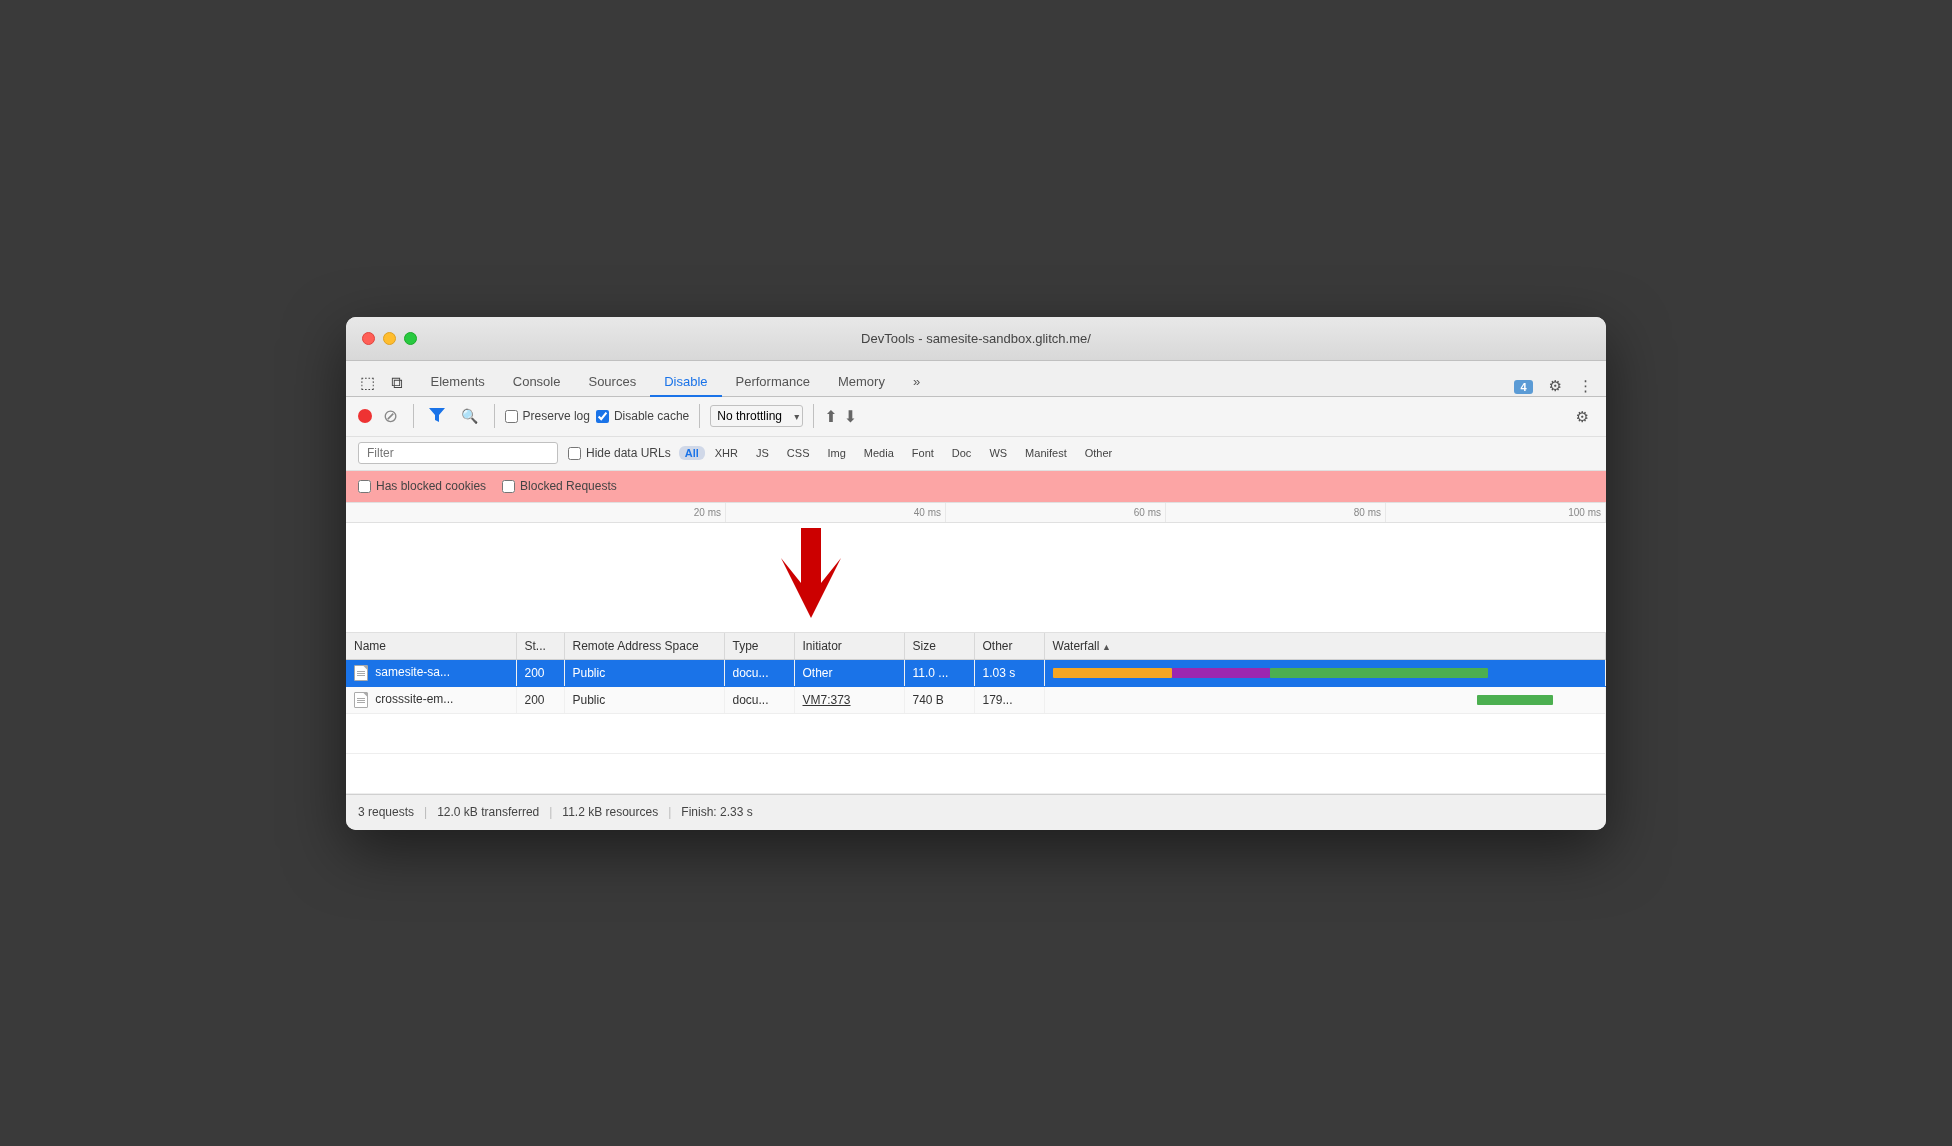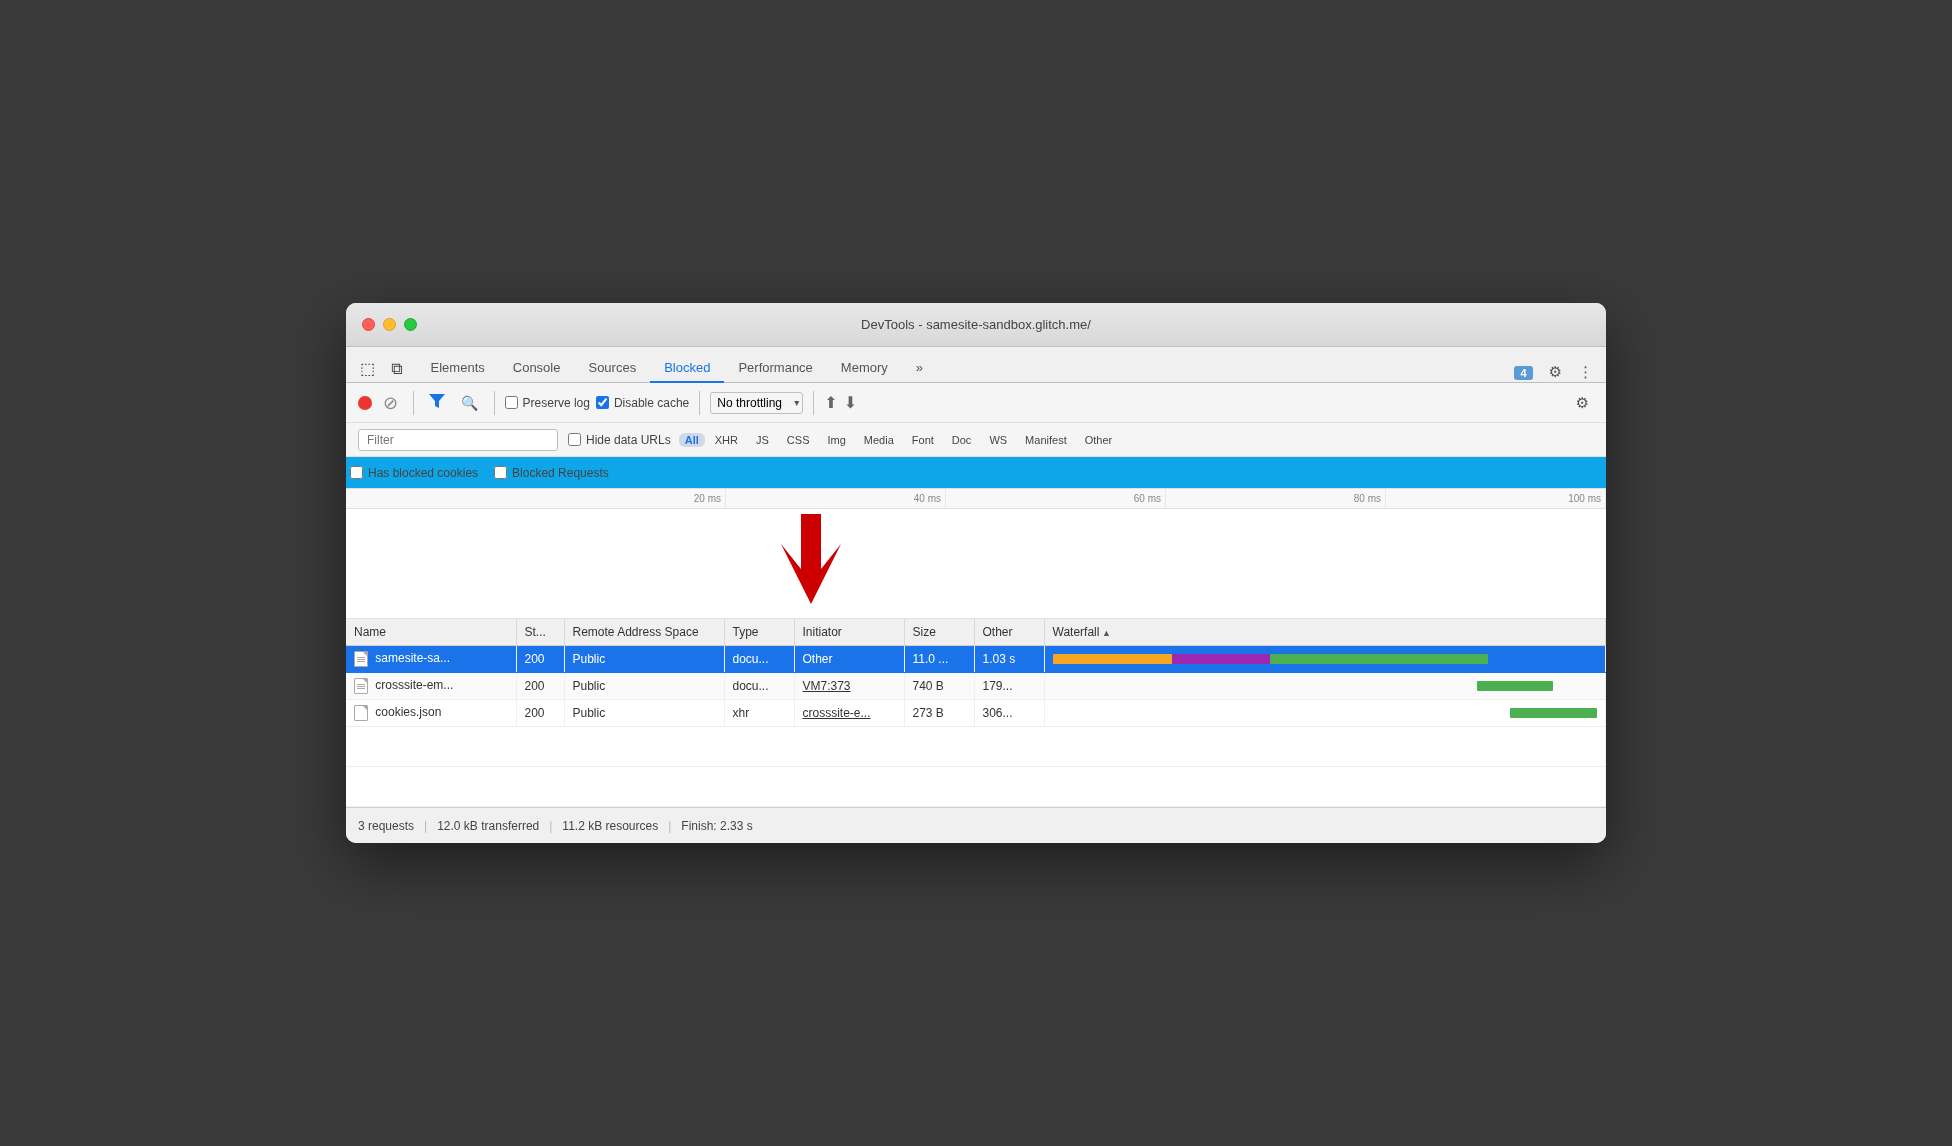--- a/index.html
+++ b/index.html
@@ -173,23 +173,23 @@
       border-radius: 3px;
     }
     .type-btn.active {
       background: #d0d8e8;
       color: #1a73e8;
       font-weight: 600;
       border-radius: 6px;
     }
     
     .cookies-bar {
-      background: #0ea5e9;
+      background: #fca5a5;
       border-bottom: 1px solid #e0e0e0;
-      padding: 4px 4px;
+      padding: 4px 12px;
       display: flex;
       align-items: center;
       gap: 16px;
       height: 32px;
     }
     
     .timeline {
       background: white;
       border-bottom: 1px solid #e0e0e0;
       padding: 0 0;
@@ -389,21 +389,21 @@
     </div>
     <span class="titlebar-title">DevTools - samesite-sandbox.glitch.me/</span>
   </div>
 
   <div class="tabs">
     <button class="toolbar-btn" style="font-size:16px; margin-right:4px;">⬚</button>
     <button class="toolbar-btn" style="font-size:16px; margin-right:8px;">⧉</button>
     <button class="tab">Elements</button>
     <button class="tab">Console</button>
     <button class="tab">Sources</button>
-    <button class="tab active">Blocked</button>
+    <button class="tab active">Disable</button>
     <button class="tab">Performance</button>
     <button class="tab">Memory</button>
     <button class="tab" style="font-size:13px;">»</button>
     <div class="toolbar-right">
       <button class="icon-btn-sm">
         <span style="background:#5b9bd5; color:white; font-size:11px; padding:1px 6px; border-radius:3px; font-weight:600;">4</span>
       </button>
       <button class="icon-btn-sm">⚙</button>
       <button class="icon-btn-sm">⋮</button>
     </div>
@@ -549,39 +549,20 @@
           </td>
           <td class="col-size">740 B</td>
           <td class="col-time">179...</td>
           <td class="col-waterfall">
             <div class="waterfall-container">
               <div class="wf-bar" style="background:#4caf50; left:78%; width:14%;"></div>
             </div>
           </td>
         </tr>
 
-        <tr class="row-odd">
-          <td class="col-name">
-            <span class="file-icon"></span>
-            <span>cookies.json</span>
-          </td>
-          <td class="col-status">200</td>
-          <td class="col-remote">Public</td>
-          <td class="col-type">xhr</td>
-          <td class="col-initiator">
-            <span class="underline">crosssite-e...</span>
-          </td>
-          <td class="col-size">273 B</td>
-          <td class="col-time">306...</td>
-          <td class="col-waterfall">
-            <div class="waterfall-container">
-              <div class="wf-bar" style="background:#4caf50; left:84%; width:16%;"></div>
-            </div>
-          </td>
-        </tr>
 
         <tr style="height:40px;">
             <td colspan="8"></td>
           </tr>
         <tr style="height:40px;">
             <td colspan="8"></td>
           </tr>
       </tbody>
     </table>
   </div>

